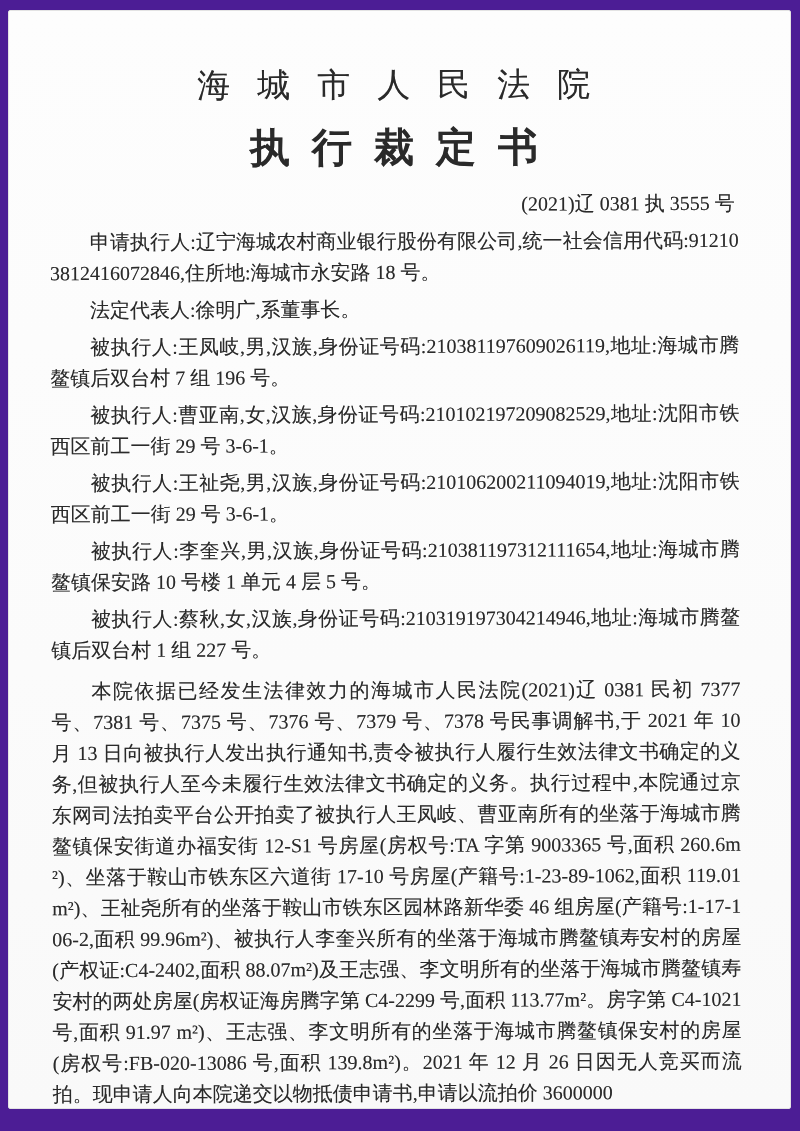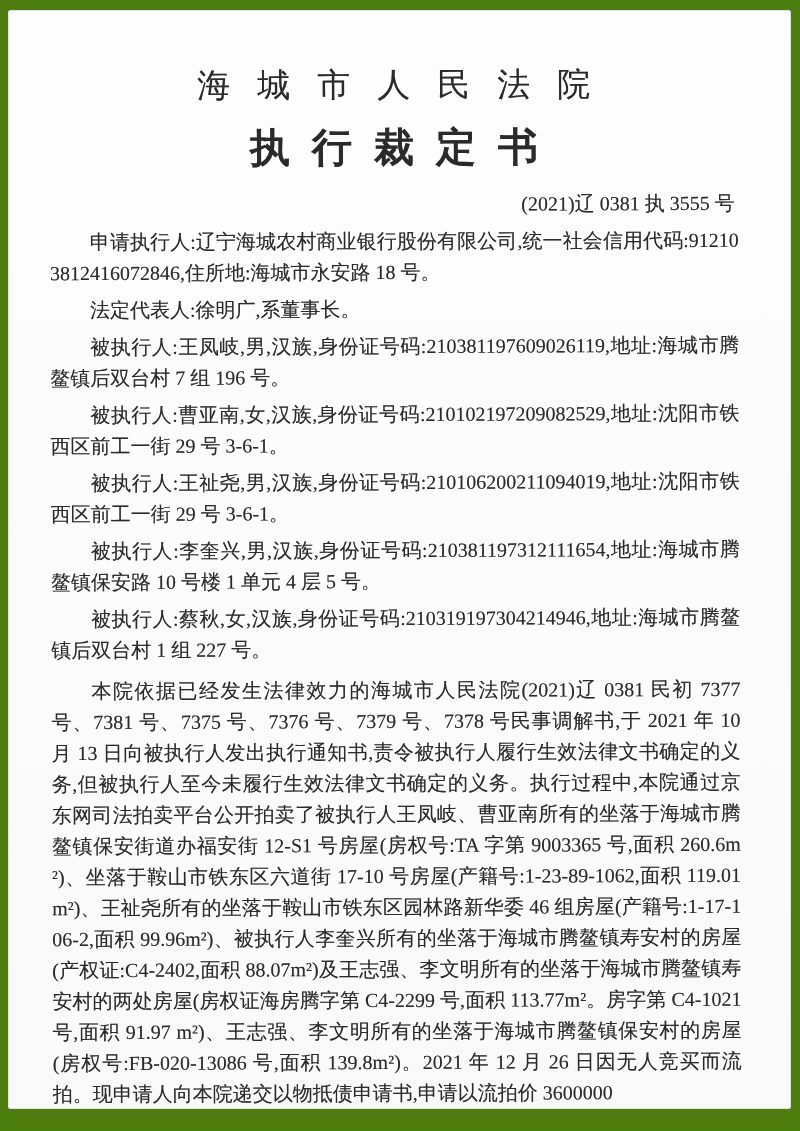--- a/index.html
+++ b/index.html
@@ -5,21 +5,21 @@
   html, body {
     margin: 0;
     padding: 0;
     background: #ededed;
     font-family: "Liberation Serif", "DejaVu Serif", serif;
   }
   .scan-frame {
     width: 800px;
     height: 1131px;
     box-sizing: border-box;
-    background: #4d7c0f;
+    background: #4c1d95;
     padding: 10px 9px 22px 8px;
     overflow: hidden;
   }
   .paper {
     width: 100%;
     height: 100%;
     box-sizing: border-box;
     background: linear-gradient(180deg, #fdfdfd 0%, #fbfbfb 60%, #f9f9f9 100%);
     border: 1px solid #e3e3e3;
     border-radius: 2px;

